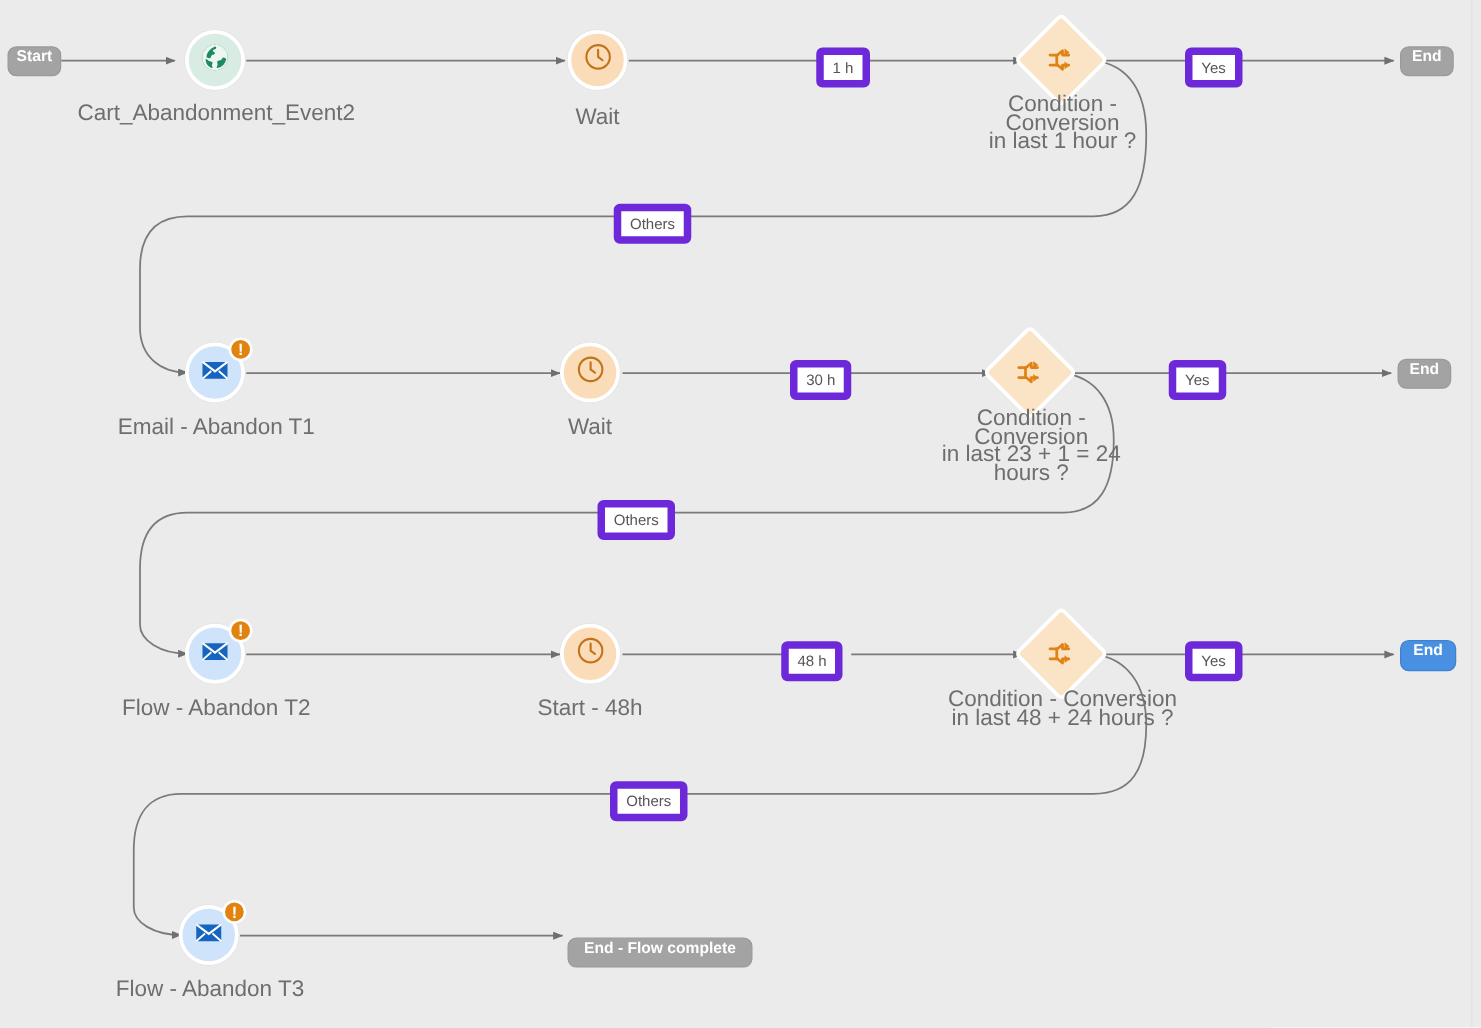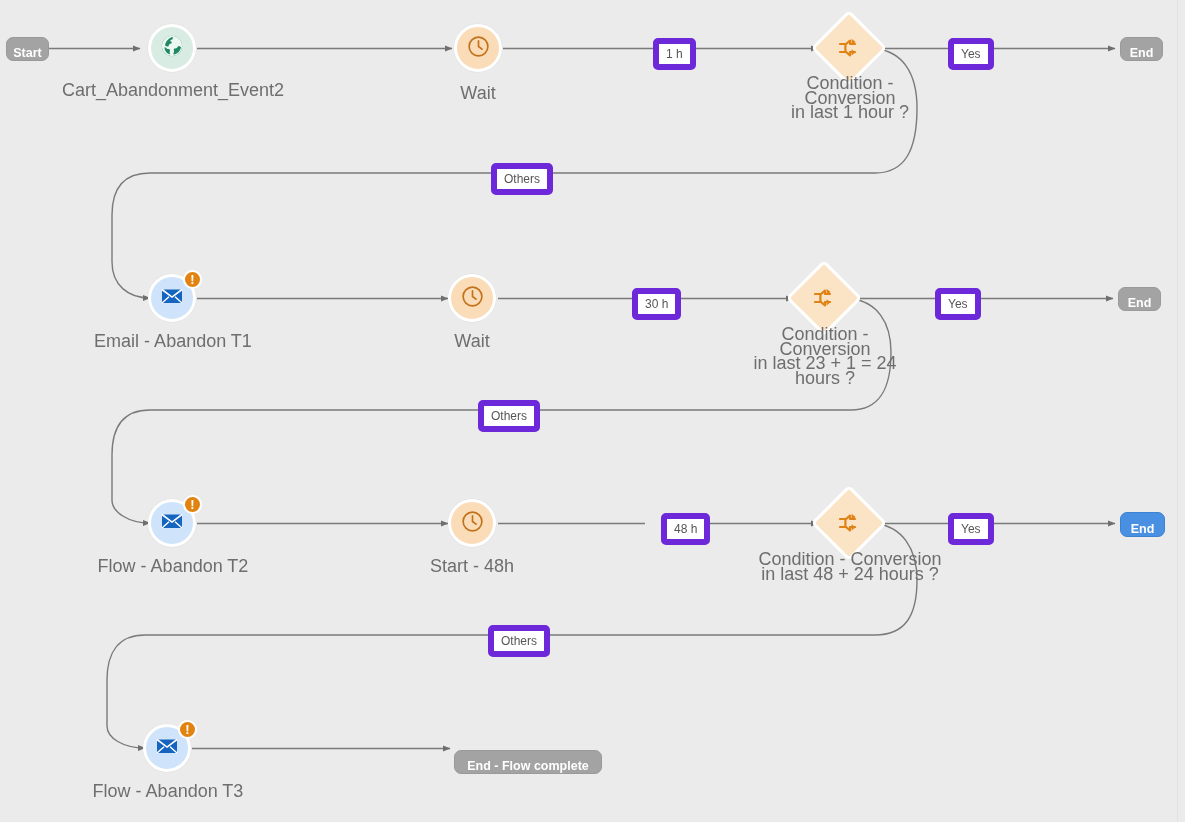--- a/index.html
+++ b/index.html
@@ -100,21 +100,21 @@
     font-size: 18px;
     line-height: 14.5px;
     white-space: pre-line;
     font-family: "Liberation Sans", sans-serif;
   }
 
   
   .pill {
     position: absolute;
     display: flex;
-    align-items: flex-end;
+    align-items: flex-start;
     justify-content: center;
     border-radius: 7px;
     color: #ffffff;
     font-size: 12.5px;
     font-weight: bold;
     font-family: "Liberation Sans", sans-serif;
     box-sizing: border-box;
   }
   .pill.grey { background: #a3a3a3; border: 1px solid #9a9a9a; }
   .pill.blue { background: #4a90e2; border: 1px solid #3d82d0; }
@@ -305,21 +305,21 @@
       <span>
         <svg width="25" height="25" viewBox="0 0 24 24" fill="none">
           <circle cx="12" cy="12" r="9" stroke="#c2721a" stroke-width="1.6" fill="none"></circle>
           <path d="M12 6.6V12l3.4 2.6" stroke="#c2721a" stroke-width="1.6" stroke-linecap="round"></path>
         </svg>
       </span>
     </div>
   </div>
   <div class="node-caption" style="left:412px; top:559px; width:120px;">Start - 48h</div>
 
-  <div class="edge-label" style="left:661px; top:513px;">48 h</div>
+  <div class="edge-label" style="left:625px; top:513px;">48 h</div>
 
   <div class="node" style="left:822px; top:496px;">
     <div class="diamond">
       <span class="diamond-inner">
         <svg width="24" height="24" viewBox="0 0 24 24" fill="none">
           <path d="M3 8h6l4-3.4V8h5" stroke="#e08214" stroke-width="2.2" stroke-linecap="round" stroke-linejoin="round"></path>
           <path d="M14.6 2.8L18.6 5.9 14.6 9z" fill="#e08214"></path>
           <path d="M3 16h6l4 3.4V16h5" stroke="#e08214" stroke-width="2.2" stroke-linecap="round" stroke-linejoin="round"></path>
           <path d="M14.6 13.2L18.6 16.3 14.6 19.4z" fill="#e08214"></path>
           <path d="M8.4 8v8" stroke="#e08214" stroke-width="2.2" stroke-linecap="round"></path>

